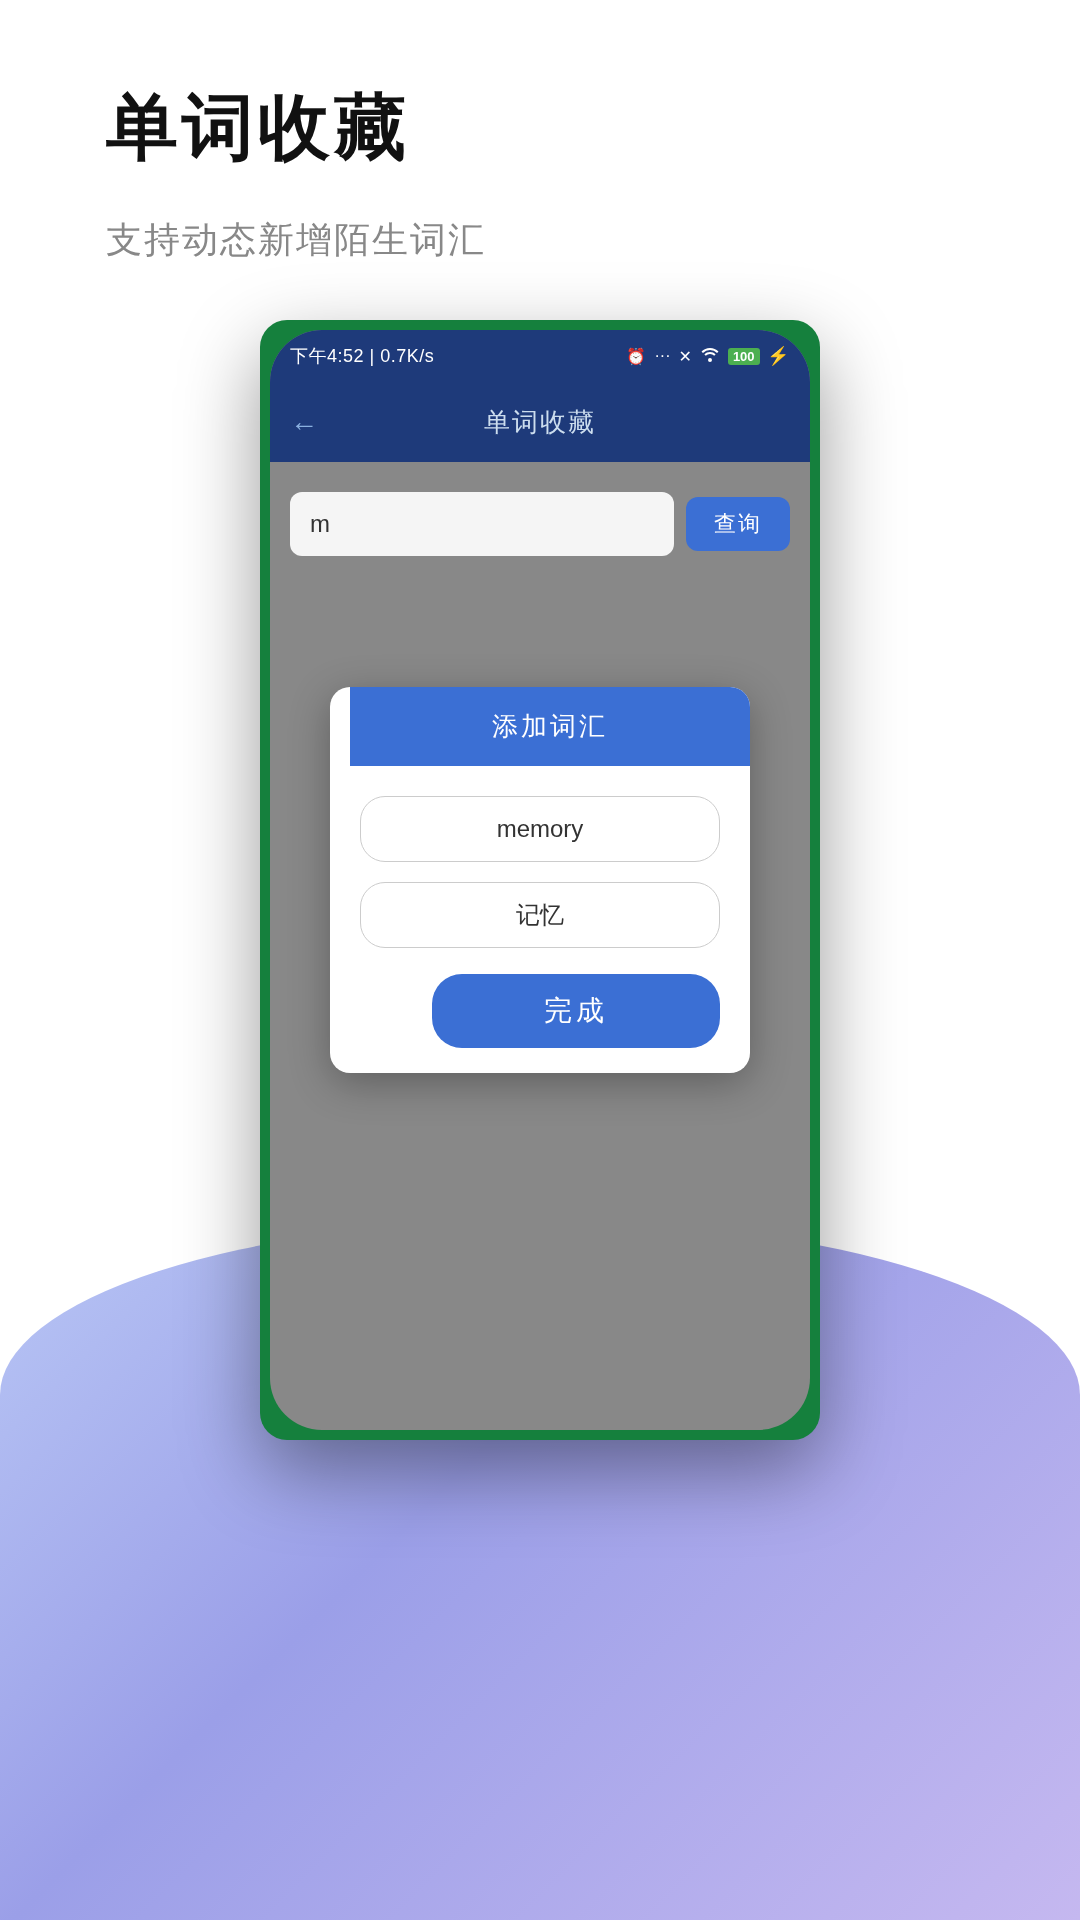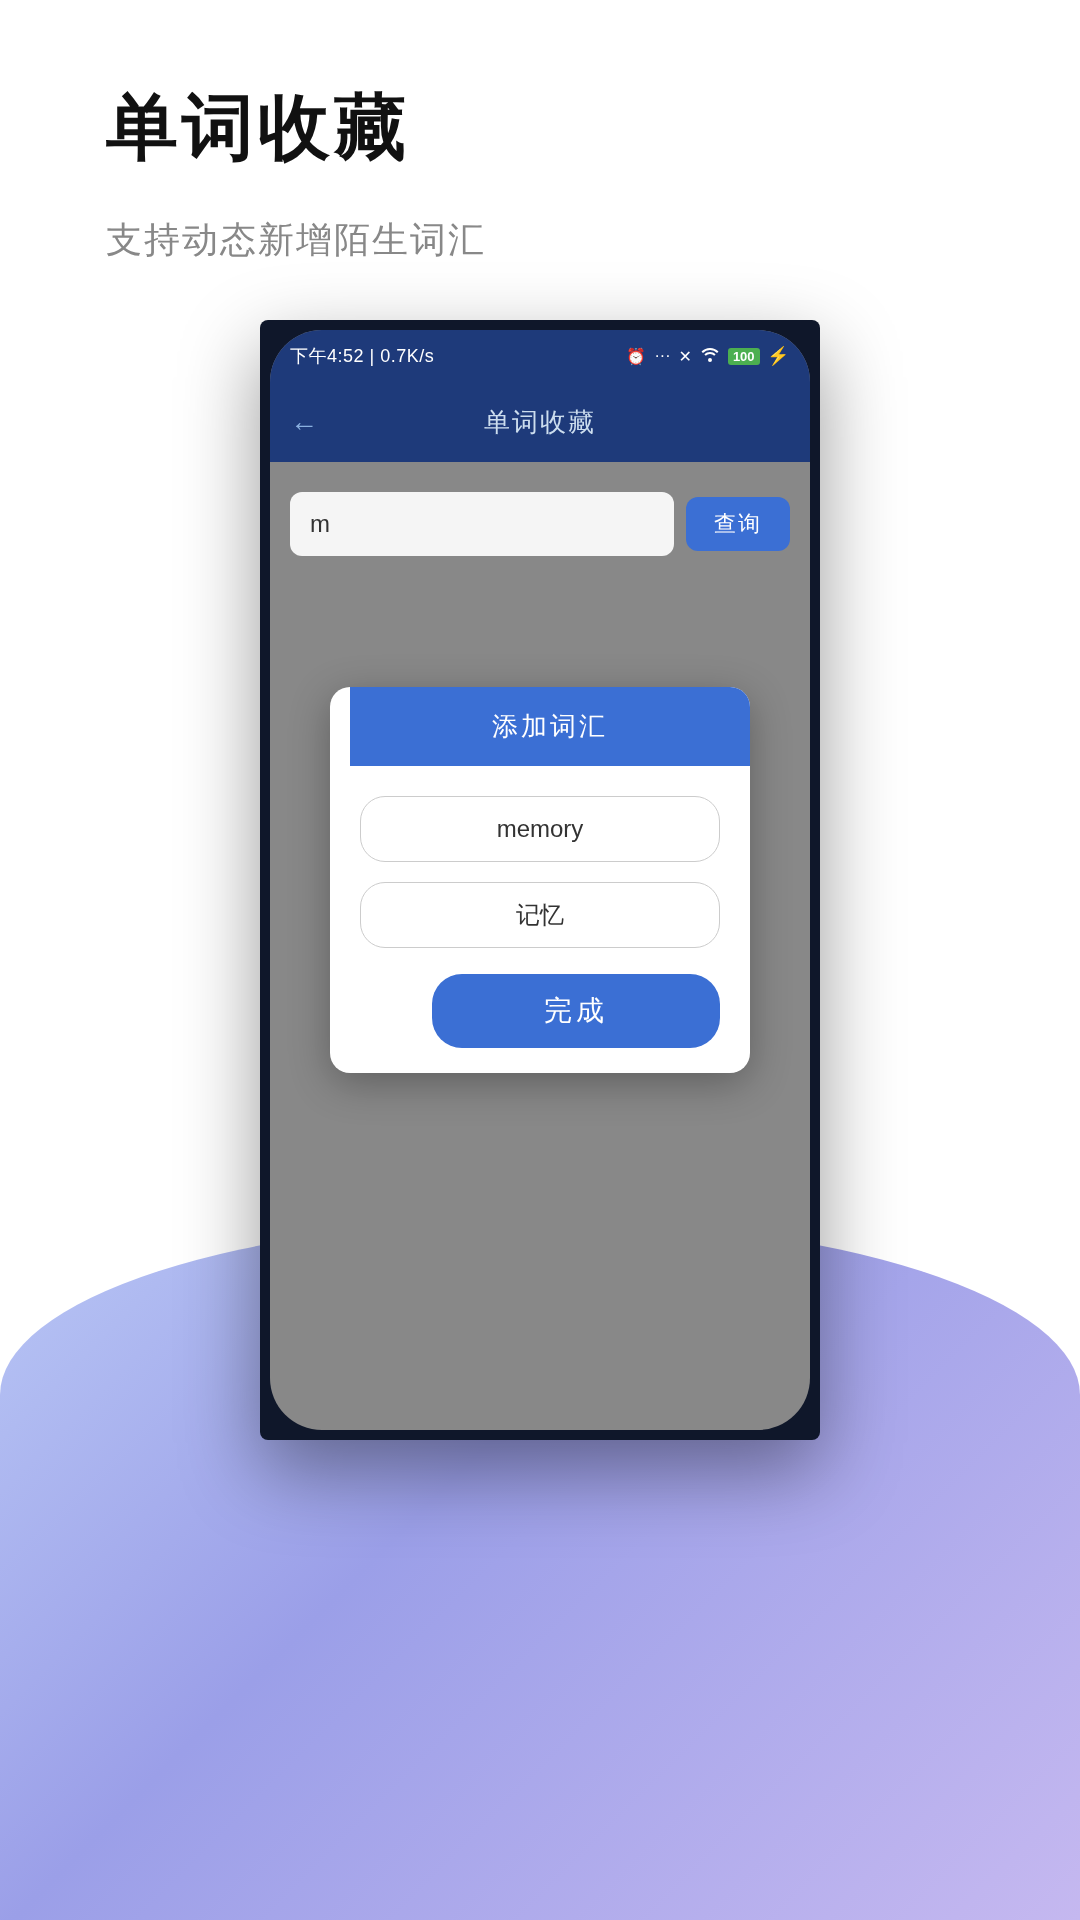--- a/index.html
+++ b/index.html
@@ -54,22 +54,22 @@
       left: 50%;
       transform: translateX(-50%);
       width: 560px;
       height: 1120px;
       z-index: 1;
     }
 
     .phone-frame {
       width: 100%;
       height: 100%;
-      background: #0f172a;
-      border-radius: 8px;
+      background: #15803d;
+      border-radius: 27px;
       position: relative;
       box-shadow: 0 30px 80px rgba(0,0,0,0.4);
       overflow: hidden;
     }
 
     
     .phone-screen {
       position: absolute;
       top: 10px;
       left: 10px;

